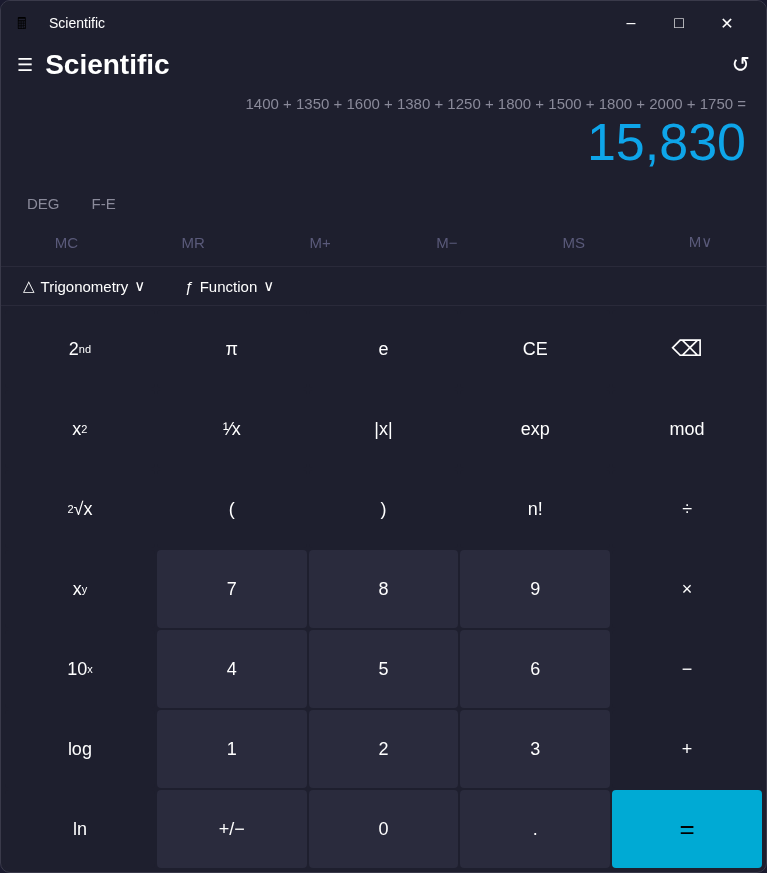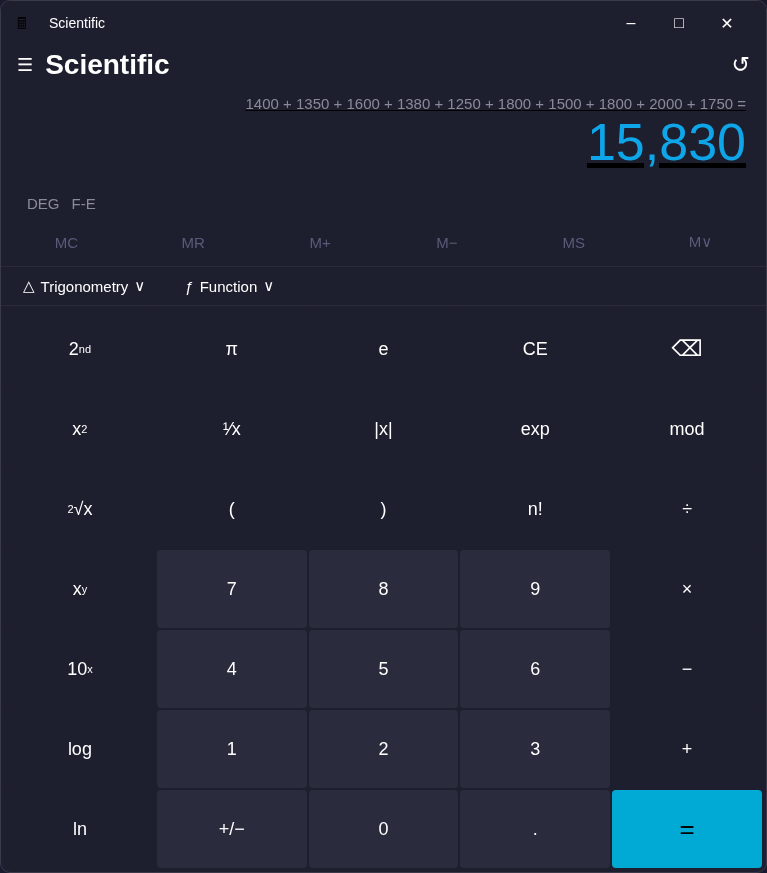--- a/index.html
+++ b/index.html
@@ -102,21 +102,20 @@
       font-size: 22px;
       background: none;
       border: none;
       cursor: pointer;
     }
 
     
     .display {
       padding: 4px 20px 10px 20px;
       min-height: 100px;
-      text-decoration: underline;
     }
 
     .expression {
       color: #8a8a9a;
       font-size: 15px;
       text-align: right;
       word-break: break-all;
       line-height: 1.4;
     }
 
@@ -125,20 +124,21 @@
       font-size: 52px;
       font-weight: 300;
       text-align: right;
       line-height: 1.1;
     }
 
     
     .mode-row {
       display: flex;
       padding: 4px 20px;
+      gap: 20px;
     }
 
     .mode-btn {
       color: #8a8a9a;
       font-size: 15px;
       background: none;
       border: none;
       cursor: pointer;
       padding: 2px 6px;
       border-radius: 4px;

